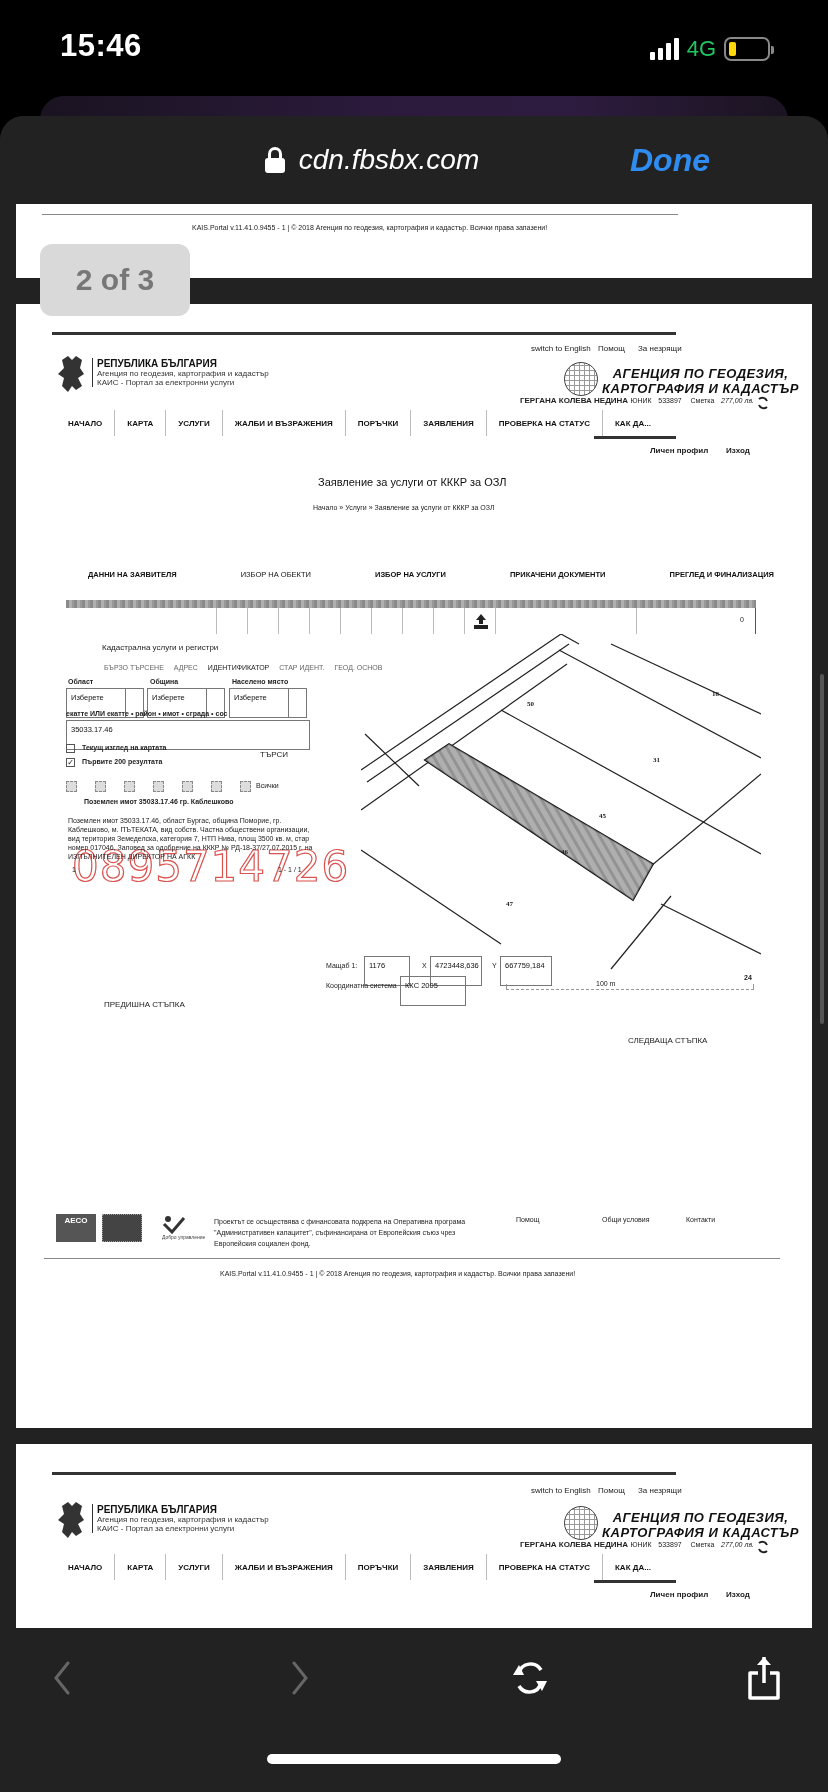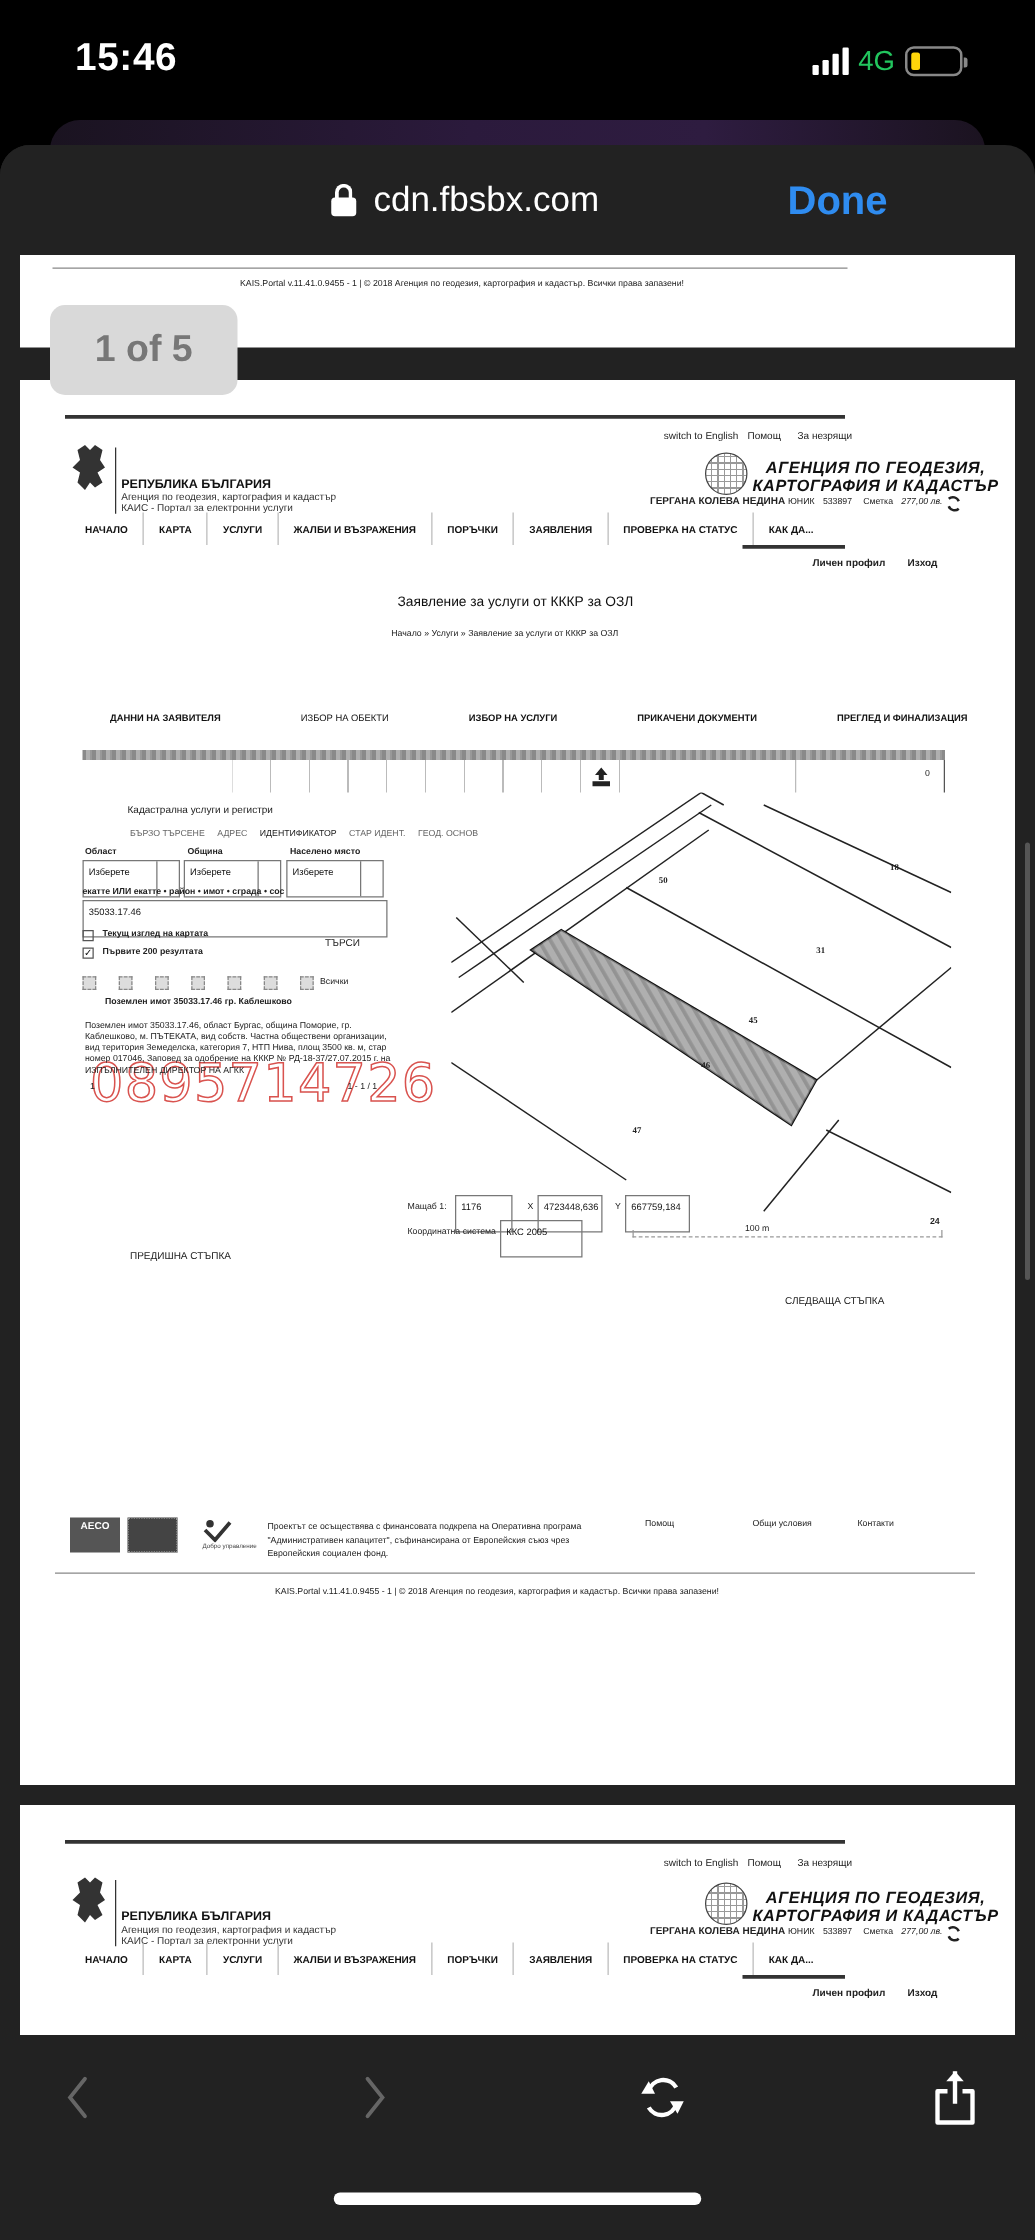--- a/index.html
+++ b/index.html
@@ -11,21 +11,21 @@
   .signal span { display: block; width: 5px; background: #fff; border-radius: 1px; }
   .net { color: #22c55e; font-size: 22px; }
   .battery { width: 46px; height: 24px; border: 2px solid #888; border-radius: 7px; position: relative; padding: 3px; }
   .battery::after { content: ""; position: absolute; right: -6px; top: 7px; width: 3px; height: 8px; background: #888; border-radius: 0 2px 2px 0; }
   .battery-fill { width: 7px; height: 100%; background: #ffd60a; border-radius: 2px; }
 
   .bg-card { position: absolute; left: 40px; top: 96px; width: 748px; height: 40px; border-radius: 24px 24px 0 0;
     background: linear-gradient(90deg, #1a1320 0%, #2b1a3c 45%, #2e1c40 70%, #1b1320 100%); }
 
   .sheet { position: absolute; left: 0; top: 116px; width: 828px; height: 1676px; background: #222; border-radius: 24px 24px 0 0; overflow: hidden; }
-  .nav-bar { position: absolute; left: 0; top: 0; width: 744px; height: 88px; background: #222; }
+  .nav-bar { position: absolute; left: 0; top: 0; width: 744px; height: 88px; background: #222; font-style: italic; }
   .url { position: absolute; left: 0; right: 0; top: 28px; text-align: center; color: #fff; font-size: 28px; display: flex; justify-content: center; align-items: center; gap: 14px; }
   .lock-icon { width: 20px; height: 26px; position: relative; display: inline-block; }
   .lock-icon::before { content: ""; position: absolute; left: 3px; top: 0; width: 14px; height: 14px; border: 3px solid #fff; border-bottom: none; border-radius: 8px 8px 0 0; box-sizing: border-box; }
   .lock-icon::after { content: ""; position: absolute; left: 0; top: 11px; width: 20px; height: 15px; background: #fff; border-radius: 3px; }
   .done { position: absolute; right: 34px; top: 26px; color: #2f8cf0; font-size: 32px; font-weight: bold; cursor: pointer; }
 
   .viewer { position: absolute; left: 0; top: 88px; width: 828px; height: 1424px; background: #222; overflow: hidden; }
   .page { position: absolute; left: 16px; width: 796px; background: #fff; color: #111; overflow: hidden; }
   .page1 { top: -10px; height: 84px; }
   .page2 { top: 100px; height: 1124px; }
@@ -34,21 +34,21 @@
   .counter { position: absolute; left: 40px; top: 40px; width: 150px; height: 72px; background: #d9d9d9; border-radius: 12px; color: #777; font-size: 30px; display: flex; align-items: center; justify-content: center; font-weight: bold; }
 
   .rule { position: absolute; height: 3px; background: #333; }
   .rule.thin { height: 1px; background: #888; }
   .tiny { font-size: 7px; color: #222; }
   .small { font-size: 8px; color: #222; }
   .bold { font-weight: bold; }
   .abs { position: absolute; white-space: nowrap; }
 
   .coat { position: absolute; width: 32px; height: 40px; }
-  .agency-title { font-size: 10px; font-weight: bold; margin-top: 24px; }
+  .agency-title { font-size: 10px; font-weight: bold; }
   .agency-sub { font-size: 8px; color: #333; }
   .kais-logo-text { font-size: 13px; font-weight: bold; font-style: italic; letter-spacing: 0.5px; line-height: 15px; text-align: center; }
   .globe { position: absolute; width: 34px; height: 34px; border-radius: 50%; border: 1.5px solid #444;
     background: repeating-linear-gradient(0deg, transparent 0 4px, #999 4px 5px), repeating-linear-gradient(90deg, transparent 0 4px, #999 4px 5px); }
   .menu { position: absolute; display: flex; }
   .menu .mi { font-size: 8px; font-weight: bold; padding: 0 12px; border-right: 1px solid #bbb; height: 26px; display: flex; align-items: center; }
   .menu .mi:last-child { border-right: none; }
   .steps { position: absolute; left: 60px; width: 700px; display: flex; justify-content: space-between; font-size: 7.5px; font-weight: bold; margin-left: 12px; }
   .toolbar-strip { position: absolute; height: 8px;
     background: repeating-linear-gradient(90deg, #8a8a8a 0 3px, #b0b0b0 3px 6px, #999 6px 8px); }
@@ -310,21 +310,21 @@
         <div class="mi">ПОРЪЧКИ</div>
         <div class="mi">ЗАЯВЛЕНИЯ</div>
         <div class="mi">ПРОВЕРКА НА СТАТУС</div>
         <div class="mi">КАК ДА...</div>
       </div>
       <div class="rule" style="left:578px; width:82px; top:136px;"></div>
       <div class="abs small bold" style="left:634px; top:146px;">Личен профил</div>
       <div class="abs small bold" style="left:710px; top:146px;">Изход</div>
     </div>
 
-    <div class="counter">1 of 5</div>
+    <div class="counter">2 of 3</div>
     <div class="scroll-thumb"></div>
   </div>
 
   <div class="bottom-toolbar" style="top:1512px;">
     <div class="tb-btn" style="left:40px;">
       <svg width="20" height="34" viewBox="0 0 20 34">
           <path d="M16 2 L4 17 L16 32" stroke="#666" stroke-width="3" fill="none" stroke-linecap="round"></path>
         </svg>
     </div>
     <div class="tb-btn" style="left:278px;">

